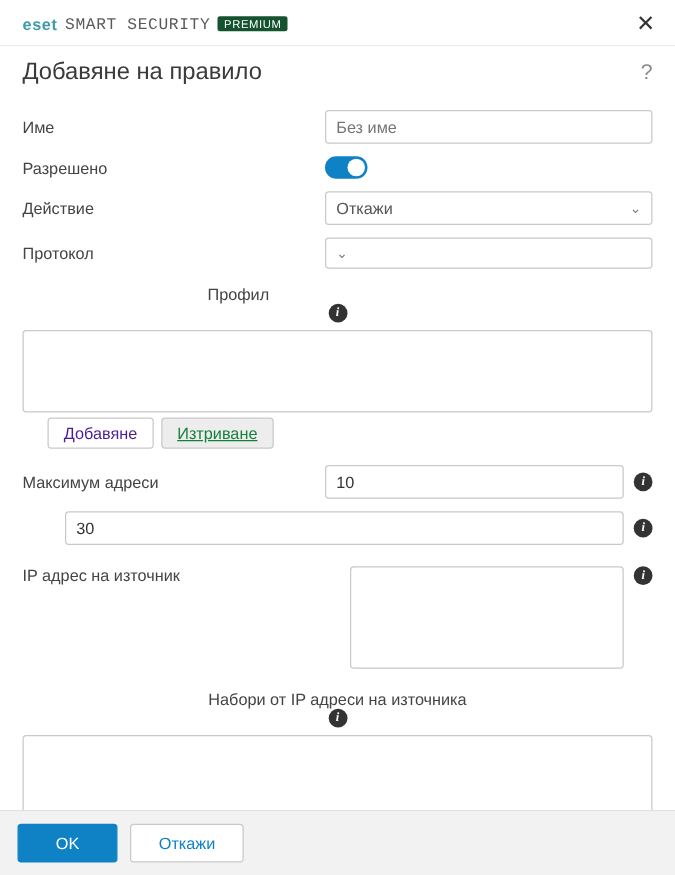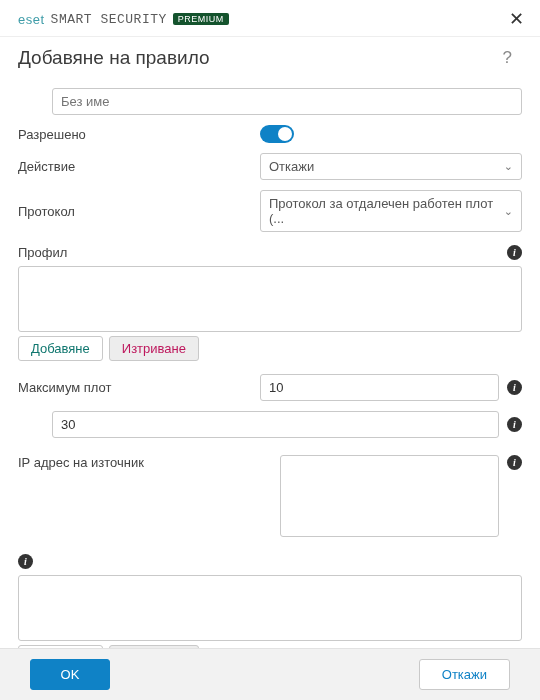--- a/index.html
+++ b/index.html
@@ -19,21 +19,21 @@
     justify-content: space-between;
     padding: 8px 12px 6px 18px;
     border-bottom: 1px solid #eee;
   }
   .brand {
     display: flex;
     align-items: center;
     gap: 6px;
   }
   .brand-eset {
-    font-weight: 400;
+    font-weight: 700;
     color: #3e9ca8;
     font-size: 13px;
     letter-spacing: 0.5px;
   }
   .brand-rest {
     font-weight: 300;
     color: #5a5a5a;
     font-size: 13px;
     letter-spacing: 0.5px;
     font-family: Liberation Mono, monospace;
@@ -50,21 +50,21 @@
     font-size: 18px;
     color: #333;
     cursor: pointer;
     line-height: 1;
     padding: 2px 4px;
   }
   .header-row {
     display: flex;
     align-items: center;
     justify-content: space-between;
-    padding: 10px 28px 14px 18px;
+    padding: 10px 18px 14px 18px;
     gap: 47px;
   }
   .page-title {
     font-size: 19px;
     font-weight: 400;
     color: #3b3b3b;
   }
   .help-q {
     font-size: 17px;
     color: #8a8a8a;
@@ -152,20 +152,21 @@
     display: inline-flex;
     align-items: center;
     justify-content: center;
     flex-shrink: 0;
   }
   .section-label-row {
     display: flex;
     justify-content: space-between;
     align-items: center;
     padding: 8px 0 6px 0;
+    flex-direction: column;
   }
   .list-box {
     border: 1px solid #c9c9c9;
     border-radius: 3px;
     height: 66px;
     background: #fff;
   }
   .btn-row {
     display: flex;
     gap: 6px;
@@ -173,43 +174,44 @@
     margin-bottom: 8px;
   }
   .btn-small {
     border: 1px solid #c9c9c9;
     border-radius: 3px;
     padding: 4px 12px;
     font-size: 13px;
     background: #fff;
     cursor: pointer;
   }
-  .btn-small.primary { color: #0f766e; }
+  .btn-small.primary { color: #4c1d95; margin-left: 20px; }
   .btn-small.disabled {
-    color: #be185d;
+    color: #15803d;
     background: #ededed;
     cursor: default;
+    text-decoration: underline;
   }
   .textarea {
     flex: 1;
     border: 1px solid #c9c9c9;
     border-radius: 3px;
     height: 82px;
     background: #fff;
   }
   .footer {
     position: absolute;
     bottom: 0;
     left: 0;
     right: 0;
     background: #f2f2f2;
     border-top: 1px solid #e2e2e2;
-    padding: 10px 30px;
-    display: flex;
-    justify-content: space-between;
+    padding: 10px 14px;
+    display: flex;
+    justify-content: flex-start;
     gap: 10px;
   }
   .btn {
     border-radius: 3px;
     padding: 7px 22px;
     font-size: 13px;
     cursor: pointer;
     min-width: 80px;
     text-align: center;
   }
@@ -237,20 +239,21 @@
 </div>
 
 <div class="header-row">
   <div class="page-title">Добавяне на правило</div>
   <div class="help-q">?</div>
 </div>
 
 <div class="content">
 
   <div class="form-row">
+    <div class="label">Име</div>
     <div class="control-col">
       <input type="text" placeholder="Без име" style="">
     </div>
   </div>
 
   <div class="form-row">
     <div class="label">Разрешено</div>
     <div class="control-col">
       <div class="toggle"></div>
     </div>
@@ -263,38 +266,37 @@
         <span>Откажи</span>
         <span class="chev">⌄</span>
       </div>
     </div>
   </div>
 
   <div class="form-row">
     <div class="label">Протокол</div>
     <div class="control-col">
       <div class="select">
-        <span>Протокол за отдалечен работен плот (...</span>
         <span class="chev">⌄</span>
       </div>
     </div>
   </div>
 
   <div class="section-label-row">
     <div class="label">Профил</div>
     <span class="info-icon">i</span>
   </div>
   <div class="list-box"></div>
   <div class="btn-row">
     <div class="btn-small primary">Добавяне</div>
     <div class="btn-small disabled">Изтриване</div>
   </div>
 
   <div class="form-row">
-    <div class="label">Максимум плот</div>
+    <div class="label">Максимум адреси</div>
     <div class="control-col">
       <input type="text" class="num" value="10" style="">
       <span class="info-icon">i</span>
     </div>
   </div>
 
   <div class="form-row">
     <div class="control-col">
       <input type="text" class="num" value="30" style="">
       <span class="info-icon">i</span>
@@ -303,20 +305,21 @@
 
   <div class="form-row align-top" style="padding-top:12px;gap:20px;">
     <div class="label">IP адрес на източник</div>
     <div class="control-col" style="align-items:flex-start;">
       <div class="textarea"></div>
       <span class="info-icon">i</span>
     </div>
   </div>
 
   <div class="section-label-row" style="padding-top:12px;">
+    <div class="label" style="width:auto">Набори от IP адреси на източника</div>
     <span class="info-icon">i</span>
   </div>
   <div class="list-box"></div>
   <div class="btn-row">
     <div class="btn-small primary">Добавяне</div>
     <div class="btn-small disabled">Изтриване</div>
   </div>
 
 </div>
 

